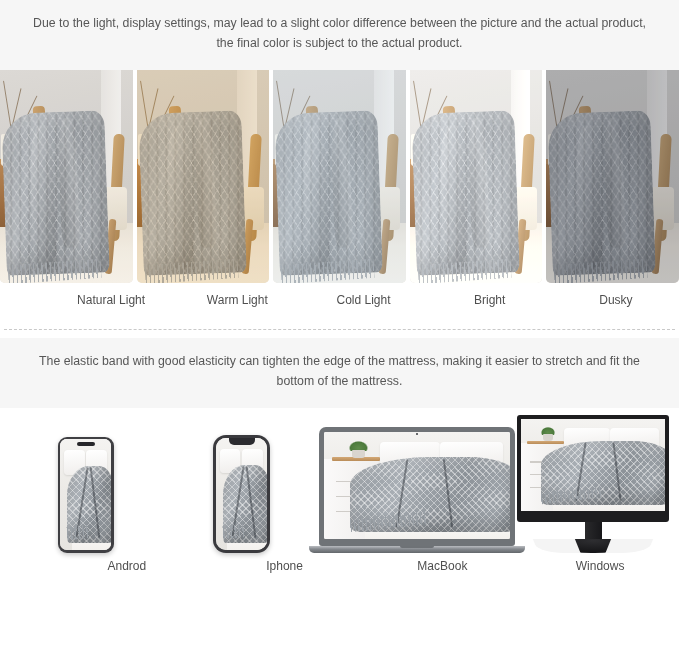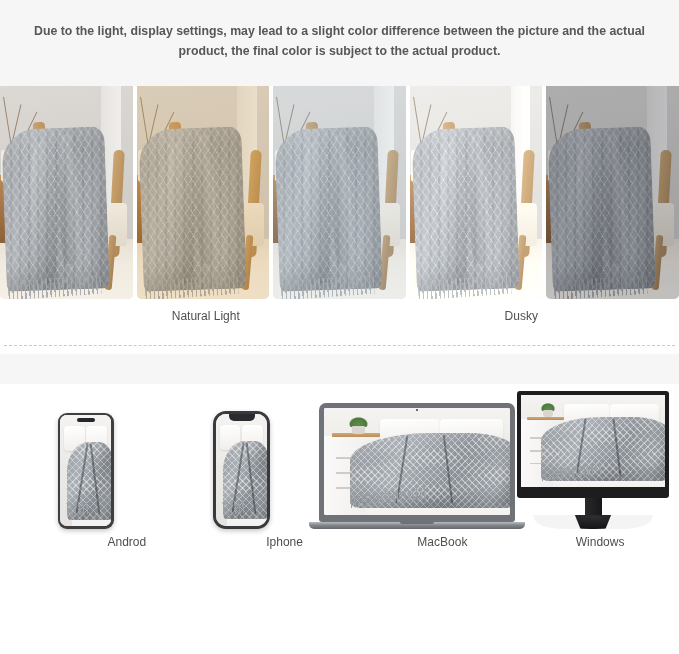--- a/index.html
+++ b/index.html
@@ -27,22 +27,21 @@
     color: #1b1b1b;
     line-height: 1.25;
     padding-bottom: 10px;
     white-space: nowrap;
   }
   .banner-sub {
     font-size: 12.3px;
     color: #575757;
     line-height: 1.62;
     max-width: 630px;
-    margin: 8px auto;
-    font-weight: bold;
+    margin: 0 auto;
   }
 
   
   .tile-row {
     display: flex;
     gap: 4px;
     padding: 0;
     height: 213px;
   }
   .tile {
@@ -513,26 +512,30 @@
             <div class="throw-fold2"></div>
           </div>
         <div class="fringe"></div>
       </div>
       <div class="grade"></div>
     </div>
   </div>
 
   <div class="caption-row">
     <div class="caption">Natural Light</div>
+    <div class="caption">Warm Light</div>
+    <div class="caption">Cold Light</div>
+    <div class="caption">Bright</div>
     <div class="caption">Dusky</div>
   </div>
 
   <div class="divider"></div>
 
   <div class="banner" style="margin-top:8px">
+    <div class="banner-sub">The elastic band with good elasticity can tighten the edge of the mattress, making it easier to stretch and fit the bottom of the mattress.</div>
   </div>
 
   <div class="device-row">
 
     <div class="device-cell">
       <div class="phone-android">
         <div class="screen">
           <div class="notch-pill"></div>
           <div class="bed-scene">
             <div class="bed-wall"></div>

